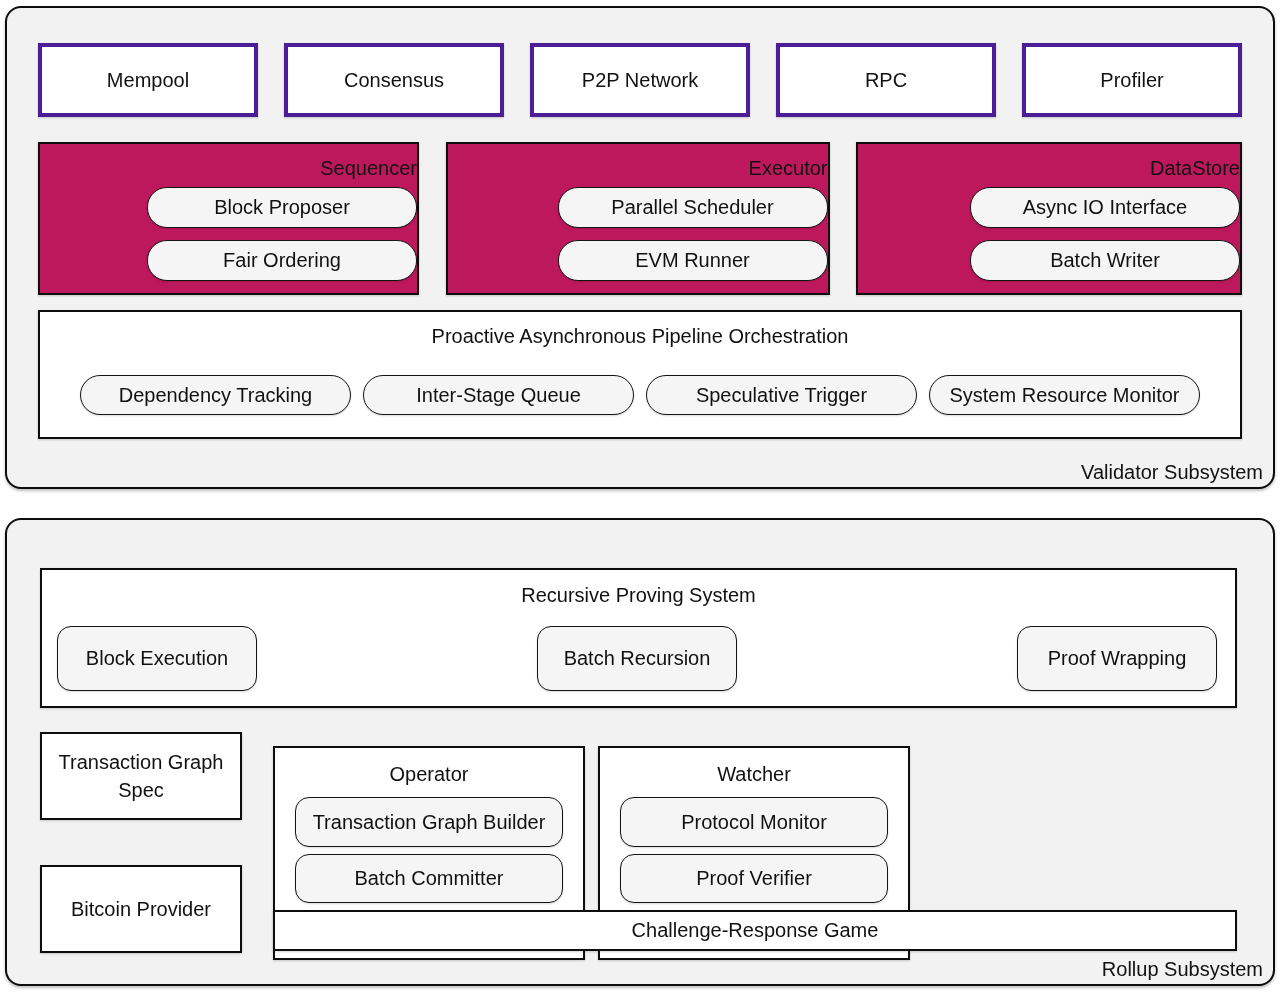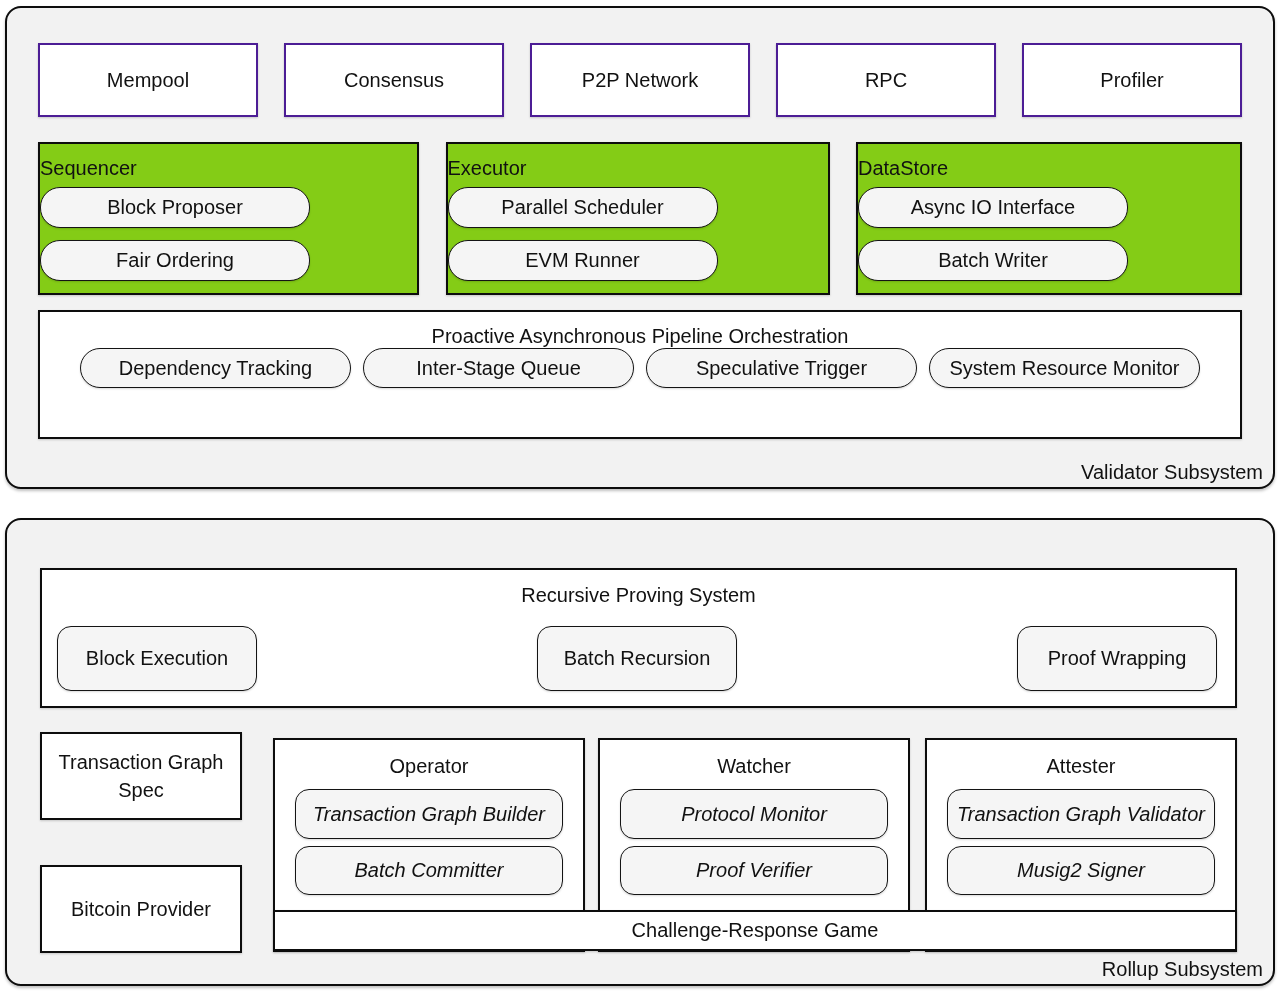--- a/index.html
+++ b/index.html
@@ -11,53 +11,53 @@
   }
   .subsystem {
     position:absolute; left:5px; width:1270px;
     background:#f2f2f2; border:2px solid #0d0d0d; border-radius:16px;
     box-shadow:0 2px 3px rgba(0,0,0,0.25);
   }
   .validator { top:6px; height:483px; }
   .rollup { top:518px; height:468px; }
 
   .box {
-    background:#ffffff; border:2px solid #4c1d95;
+    background:#ffffff; border:4px solid #4c1d95;
     display:flex; align-items:center; justify-content:center;
     font-size:20px; text-align:center;
     box-shadow:0 1px 2px rgba(0,0,0,0.18);
   }
   .chip {
     background:#f5f5f5; border:1.5px solid #141414; border-radius:20px;
     display:flex; align-items:center; justify-content:center;
     font-size:20px; text-align:center;
     box-shadow:0 1px 2px rgba(0,0,0,0.15);
   }
 
   
   .top-row { display:flex; justify-content:space-between; margin:35px 31px 0; }
   .top-row .box { width:220px; height:74px; }
 
   .group-row { display:flex; justify-content:space-between; margin:25px 31px 0; }
   .group {
-    background:#84cc16; border:2px solid #0d0d0d; height:153px;
-    display:flex; flex-direction:column; align-items:flex-start; padding-top:12px;
+    background:#be185d; border:2px solid #0d0d0d; height:153px;
+    display:flex; flex-direction:column; align-items:flex-end; padding-top:12px;
     box-shadow:0 1px 2px rgba(0,0,0,0.18);
   }
   .group.g1 { width:381px; } .group.g2 { width:384px; } .group.g3 { width:386px; }
   .group-title { font-size:20px; line-height:24px; }
   .group .chip { width:270px; height:41px; margin-top:7px; }
   .group .chip + .chip { margin-top:12px; }
 
   .pipeline {
     margin:15px 31px 0; height:129px; background:#ffffff; border:2px solid #0d0d0d;
     box-shadow:0 1px 2px rgba(0,0,0,0.18);
   }
   .pipeline-title { text-align:center; margin-top:12px; font-size:20px; line-height:24px; }
-  .pipeline .chip-row { display:flex; justify-content:center; gap:12px; }
+  .pipeline .chip-row { display:flex; justify-content:center; gap:12px; margin-top:27px; }
   .pipeline .chip { width:271px; height:40px; }
 
   .subsystem-label { position:absolute; right:10px; bottom:3px; font-size:20px;margin-left:12px; }
 
   
   .proving {
     margin:48px 36px 0 33px; height:140px; background:#ffffff; border:2px solid #0d0d0d;
     box-shadow:0 1px 2px rgba(0,0,0,0.18);
   }
   .proving-title { text-align:center; margin-top:13px; font-size:20px; line-height:24px; }
@@ -68,30 +68,30 @@
     position:absolute; left:33px; width:202px; height:88px;
     background:#ffffff; border:2px solid #0d0d0d;
     display:flex; align-items:center; justify-content:center;
     text-align:center; font-size:20px; line-height:28px; padding:0 8px;
     box-shadow:0 1px 2px rgba(0,0,0,0.18);
   }
   .side-box.tgspec { top:212px; }
   .side-box.btc    { top:345px; }
 
   .group2 {
-    position:absolute; top:218px; height:214px; width:312px;
+    position:absolute; top:226px; height:214px; width:312px;
     background:#ffffff; border:2px solid #0d0d0d;
     display:flex; flex-direction:column; align-items:center; padding-top:15px;
     box-shadow:0 1px 2px rgba(0,0,0,0.18);
   }
   .group2.operator { left:266px; }
   .group2.watcher  { left:591px; }
   .group2.attester { left:918px; }
   .group2 .group-title { font-size:20px; line-height:22px; }
-  .group2 .chip { width:calc(100% - 40px); height:50px; border-radius:14px; margin-top:12px;font-style:italic; }
+  .group2 .chip { width:calc(100% - 40px); height:50px; border-radius:14px; margin-top:12px; }
   .group2 .chip + .chip { margin-top:7px; height:49px; }
 
   .game-bar {
     position:absolute; left:266px; top:390px; width:964px; height:41px;
     background:#ffffff; border:2px solid #0d0d0d;
     display:flex; align-items:center; justify-content:center; font-size:20px;
     box-shadow:0 1px 2px rgba(0,0,0,0.18);
   }
 </style>
 </head>
@@ -159,24 +159,19 @@
       <div class="chip">Transaction Graph Builder</div>
       <div class="chip">Batch Committer</div>
     </div>
 
     <div class="group2 watcher">
       <div class="group-title">Watcher</div>
       <div class="chip">Protocol Monitor</div>
       <div class="chip">Proof Verifier</div>
     </div>
 
-    <div class="group2 attester">
-      <div class="group-title">Attester</div>
-      <div class="chip">Transaction Graph Validator</div>
-      <div class="chip">Musig2 Signer</div>
-    </div>
 
     <div class="game-bar">Challenge-Response Game</div>
 
     <div class="subsystem-label">Rollup Subsystem</div>
   </section>
 
 </div>
 
 </body></html>

